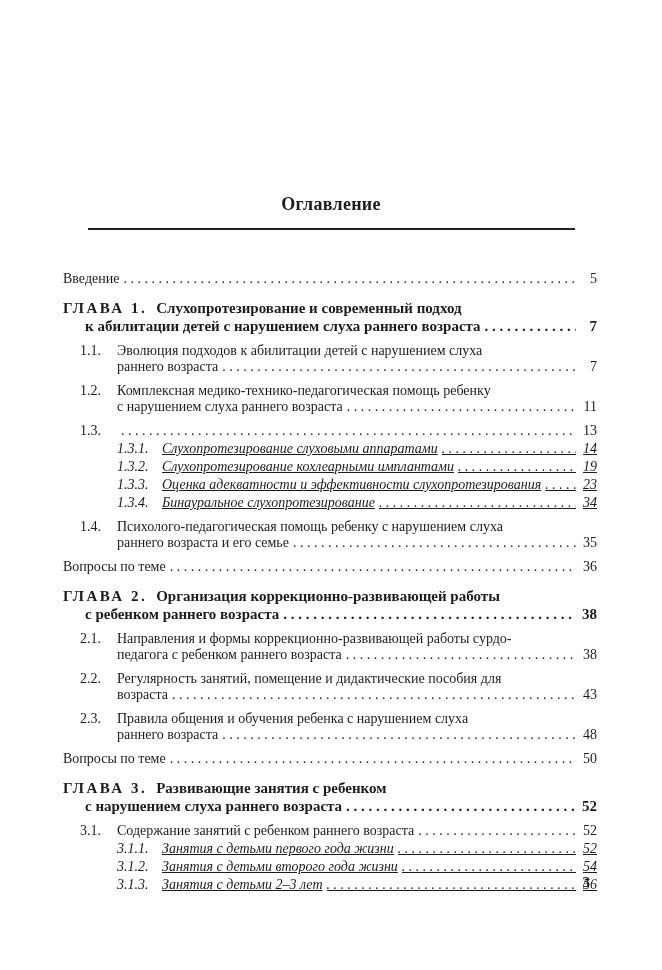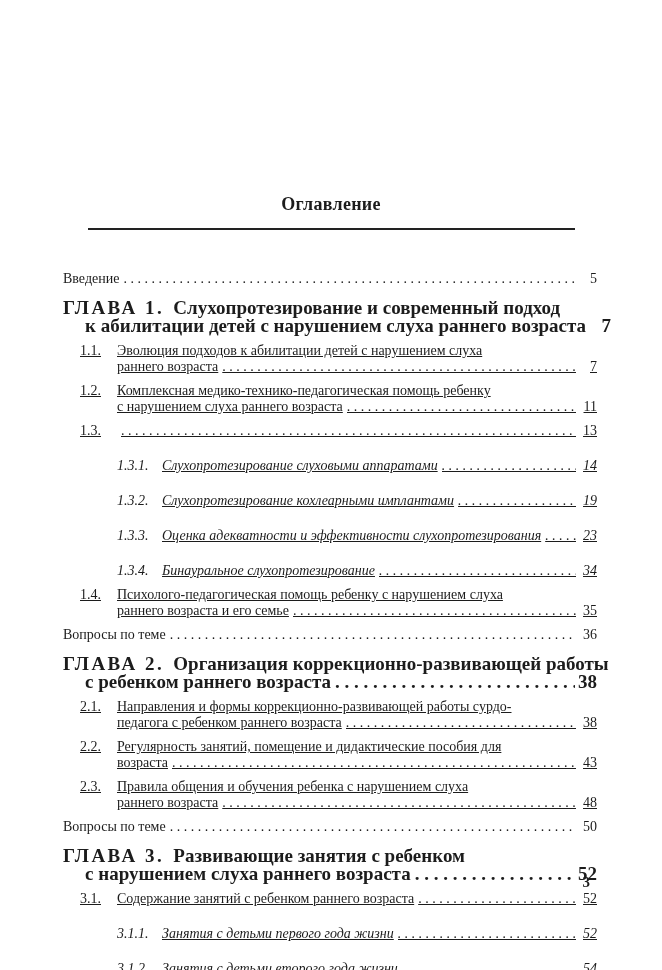--- a/index.html
+++ b/index.html
@@ -42,31 +42,31 @@
     white-space: nowrap;
     margin: 0 3px 0 4px;
     color: #1c1c1c;
   }
   .dots::after {
     content: ". . . . . . . . . . . . . . . . . . . . . . . . . . . . . . . . . . . . . . . . . . . . . . . . . . . . . . . . . . . . . . . . . . . . . . . . . . . . . . . . . . . . . . . . . . . .";
   }
   .num { flex: 0 0 auto; min-width: 18px; text-align: right; white-space: nowrap; }
 
   
-  .entry.ch { margin-top: 12px; font-weight: 700; font-size: 19px; line-height: 18px; }
+  .entry.ch { margin-top: 12px; font-weight: 700; font-size: 15px; line-height: 18px; }
   .ch-label { letter-spacing: 2.5px; margin-right: 9px; }
   .ch .cont { padding-left: 22px; }
 
   
-  .entry.s1 { display: flex; padding-left: 17px; text-decoration: underline; }
+  .entry.s1 { display: flex; padding-left: 17px; }
   .s1 .lbl { flex: 0 0 37px; }
   .s1 .body { flex: 1 1 auto; min-width: 0; }
 
   
-  .entry.s2 { display: flex; padding-left: 54px; font-style: italic; margin-top: 19px; }
+  .entry.s2 { display: flex; padding-left: 54px; font-style: italic; margin-top: 2px; }
   .s2 .lbl { flex: 0 0 45px; }
   .s2 .body { flex: 1 1 auto; min-width: 0; text-decoration: underline; }
 
   .pageno {
     position: absolute;
     top: 874px;
     right: 72px;
     font-size: 15px;
     font-weight: 700;
   }

